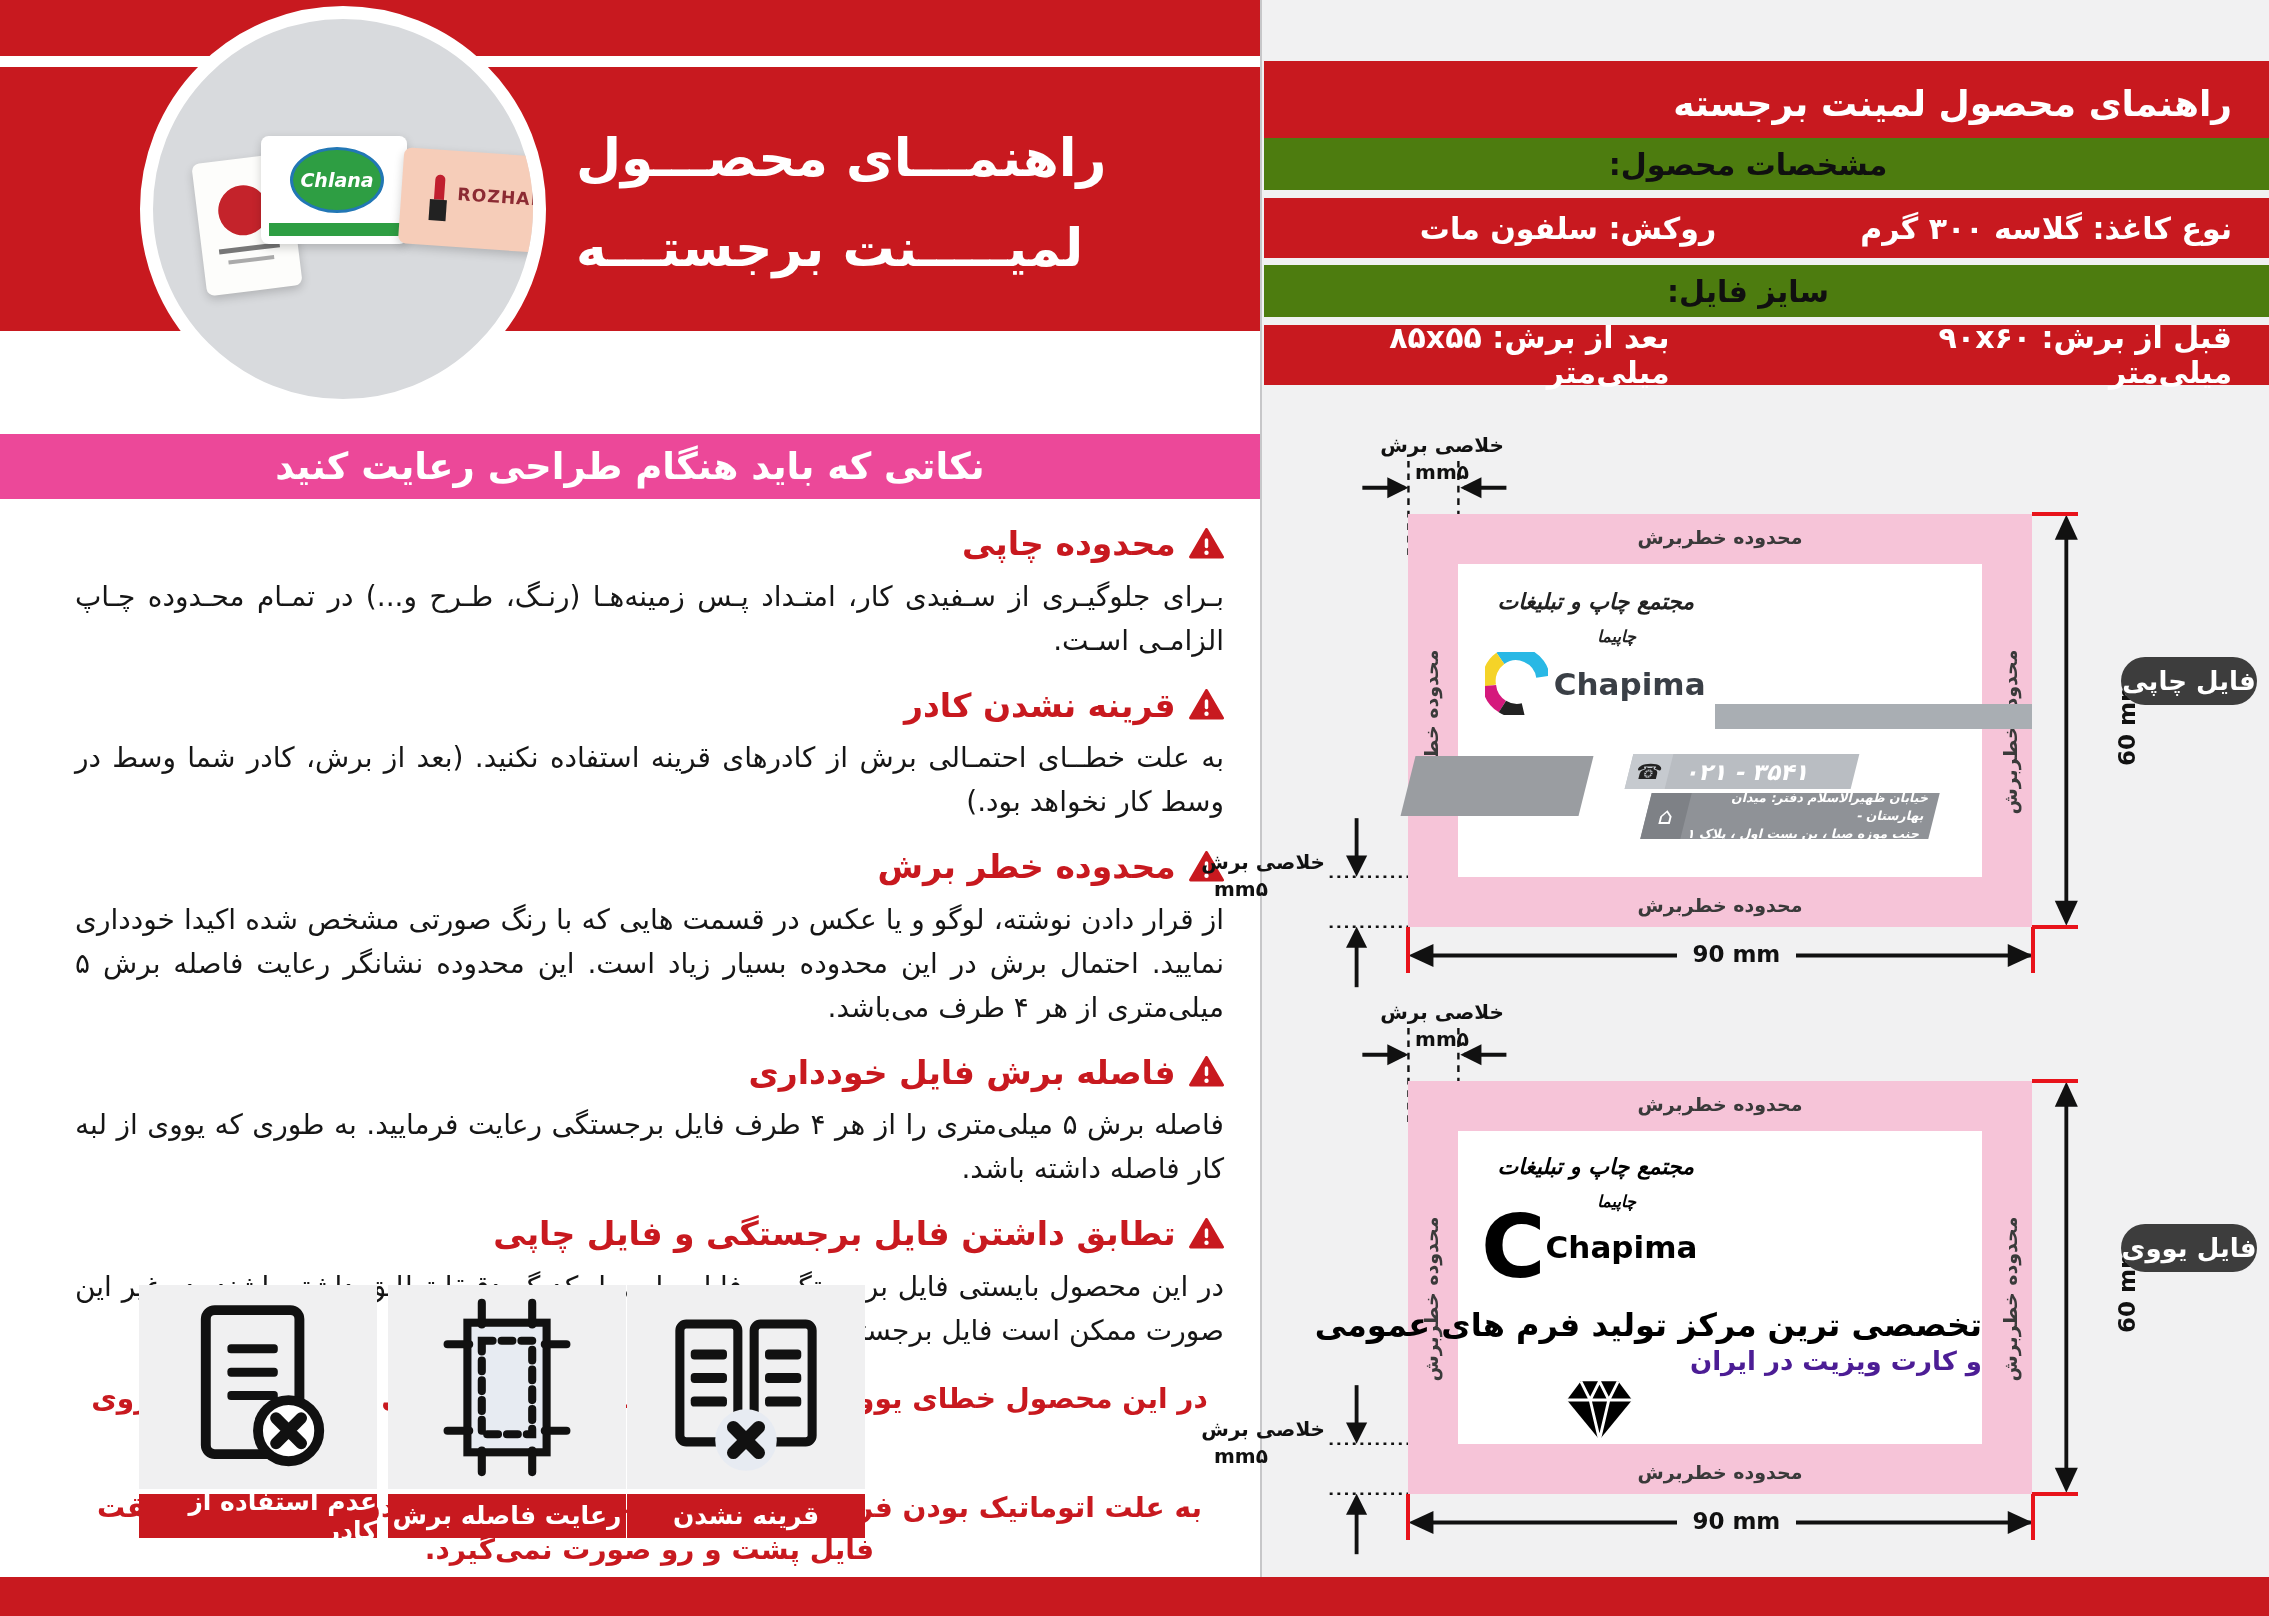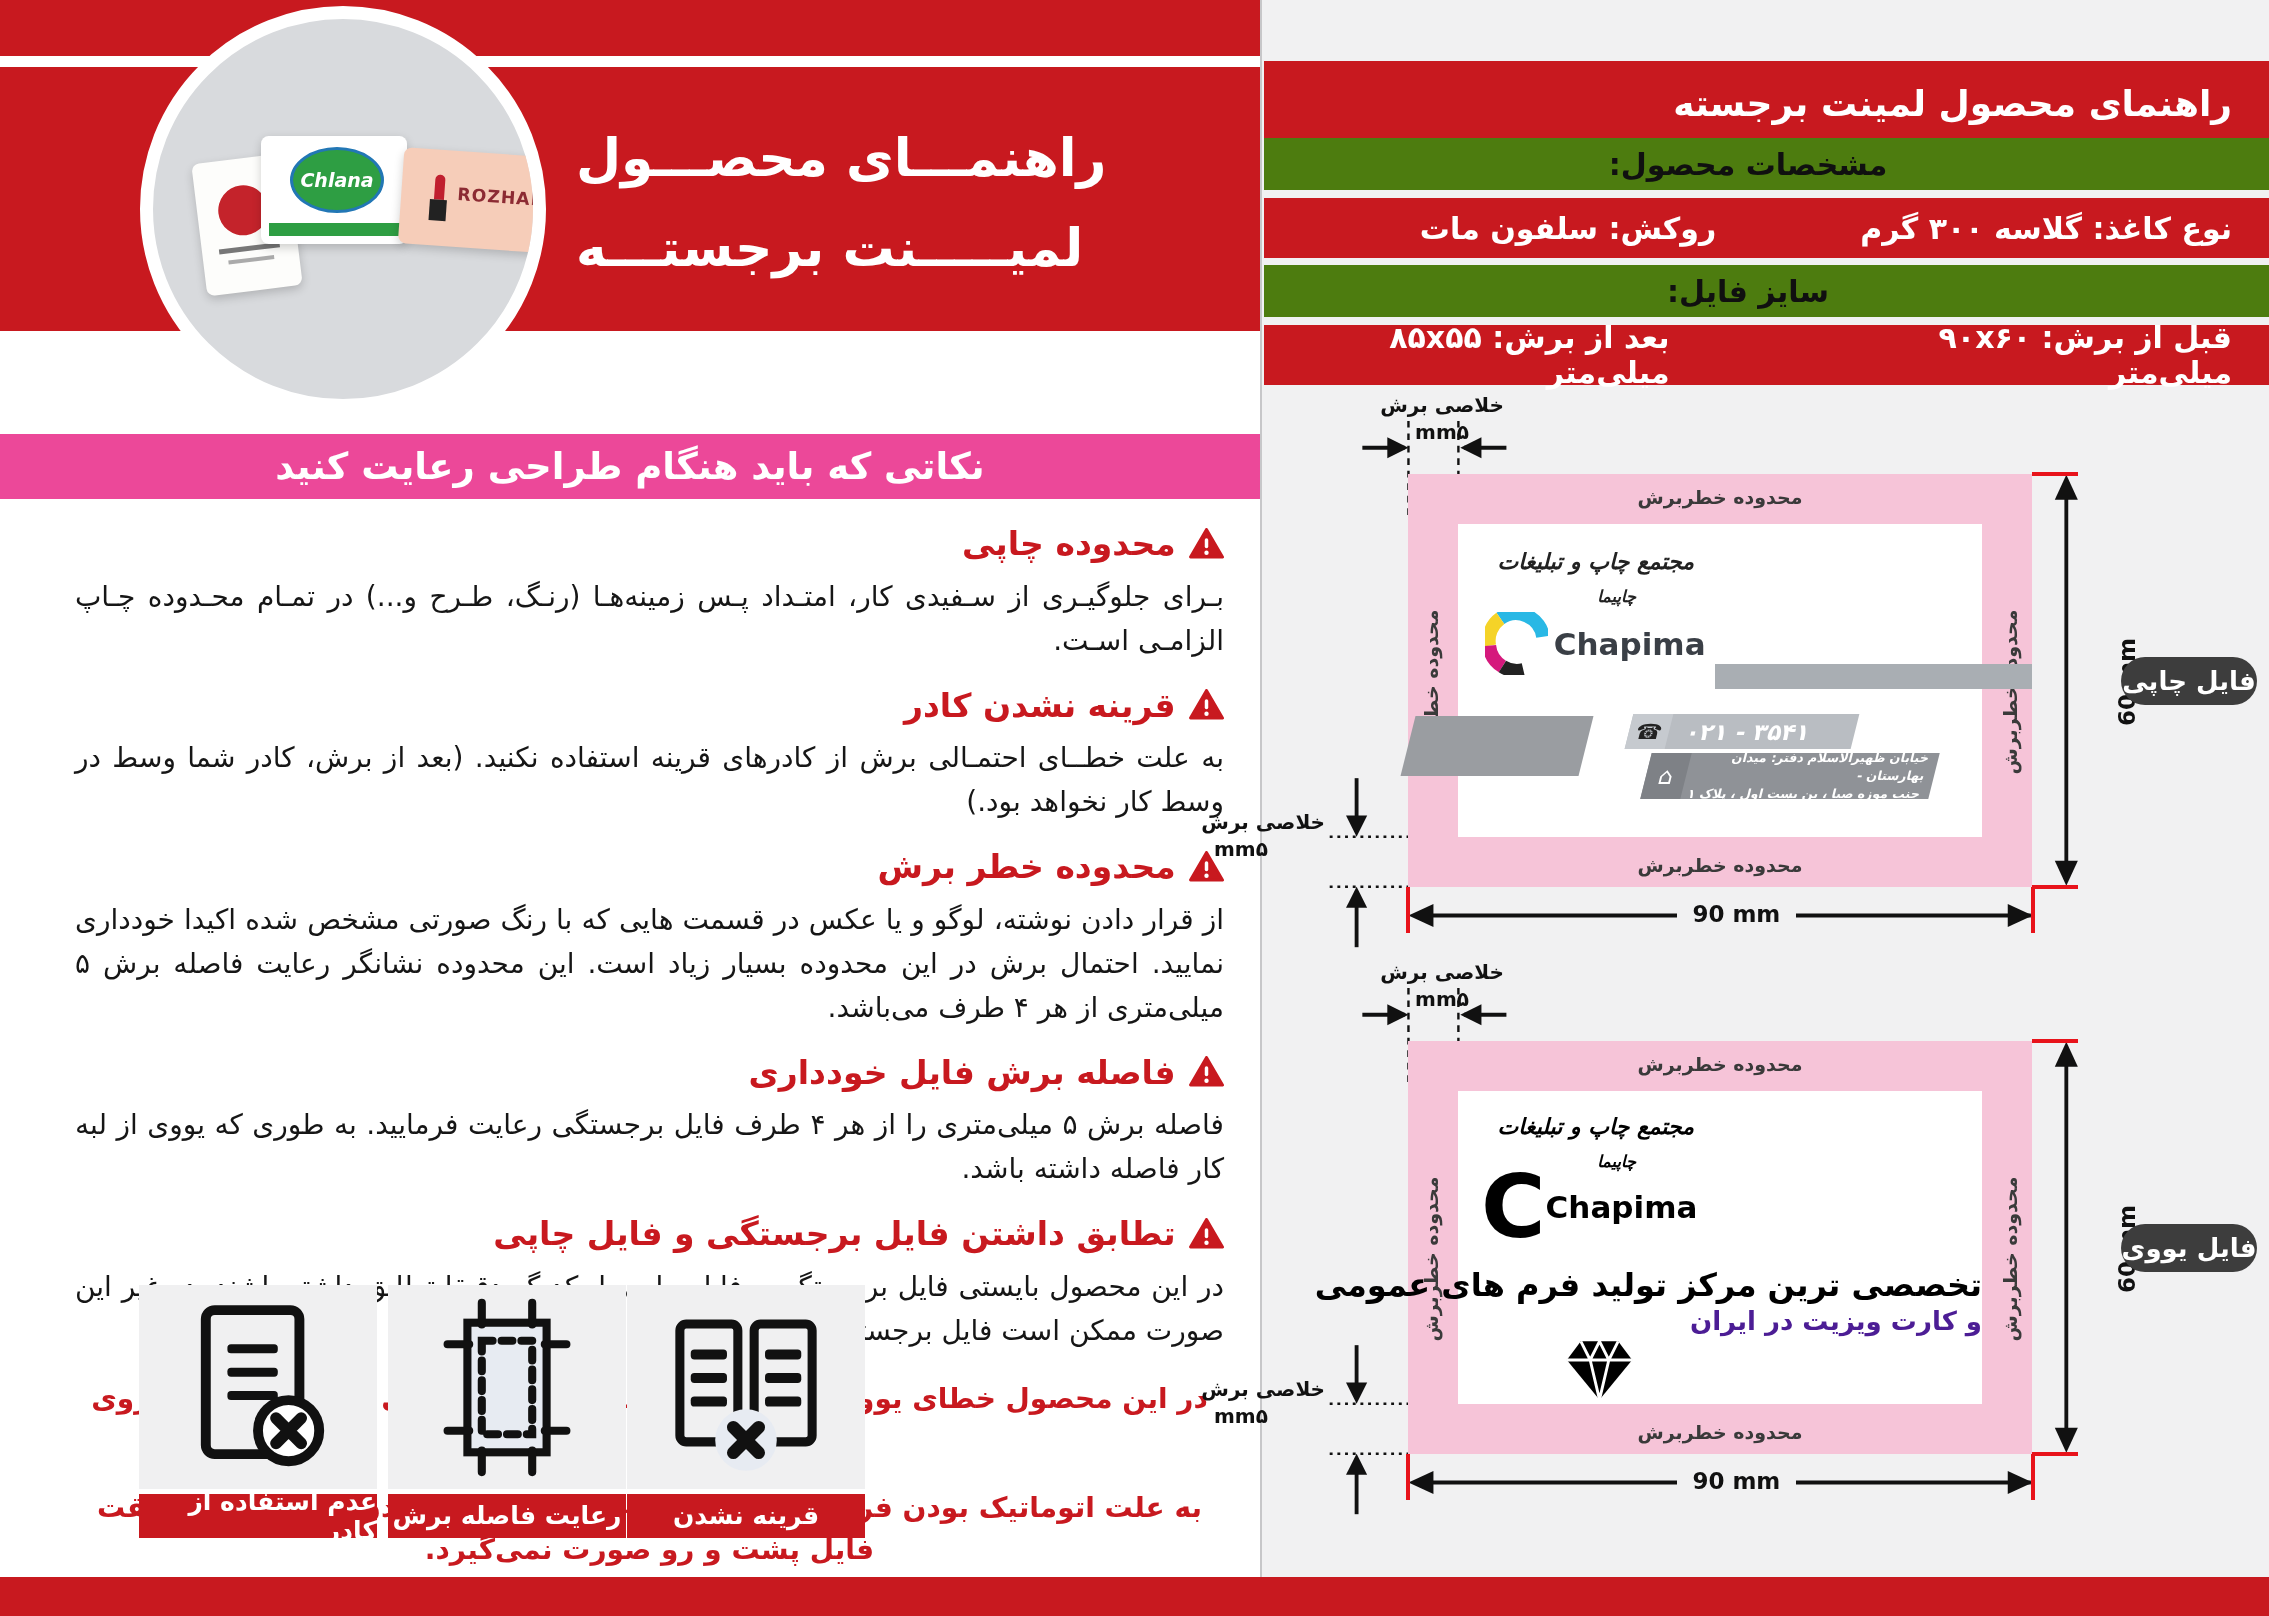--- a/index.html
+++ b/index.html
@@ -30,21 +30,21 @@
     align-items:center;justify-content:center;font-size:25px;font-weight:bold;direction:rtl;}
   
   .right-bg{left:1260px;top:0;width:1009px;height:1617px;background:#f1f1f2;}
   .divider{left:1260px;top:0;width:1.9px;height:1617px;background:#c7c7c9;}
   .hrow{left:1264px;width:1005px;direction:rtl;display:flex;align-items:center;
     padding-right:37px;box-sizing:border-box;}
   .hrow.red{background:#c8191f;color:#fff;font-weight:bold;font-size:30px;}
   .hrow.lite{background:#4d7c0f;color:#101010;font-weight:bold;font-size:30px;justify-content:center;}
   .hgap{width:144px;flex:0 0 auto;}
   
-  .diagram{width:970px;height:562px;left:1274px;}
+  .diagram{width:970px;height:562px;left:1274px;margin-top:40px;}
   .frame{position:absolute;left:134px;top:82px;width:624px;height:413px;background:#f6c4d8;}
   .card{position:absolute;left:50px;top:50px;right:50px;bottom:50px;background:#fff;overflow:visible;}
   .fl{position:absolute;color:#3a3a3a;font-size:19px;font-weight:bold;direction:rtl;white-space:nowrap;}
   .fl.top{top:11.5px;left:0;width:100%;text-align:center;}
   .fl.bot{bottom:11.5px;left:0;width:100%;text-align:center;}
   .fl.side{top:50%;}
   .crop{position:absolute;background:#e8131b;}
   .dim-label{position:absolute;font-size:23px;font-weight:bold;color:#111;white-space:nowrap;}
   .clr-label{position:absolute;font-size:20px;font-weight:bold;color:#111;
     text-align:center;line-height:27px;direction:rtl;white-space:nowrap;}

